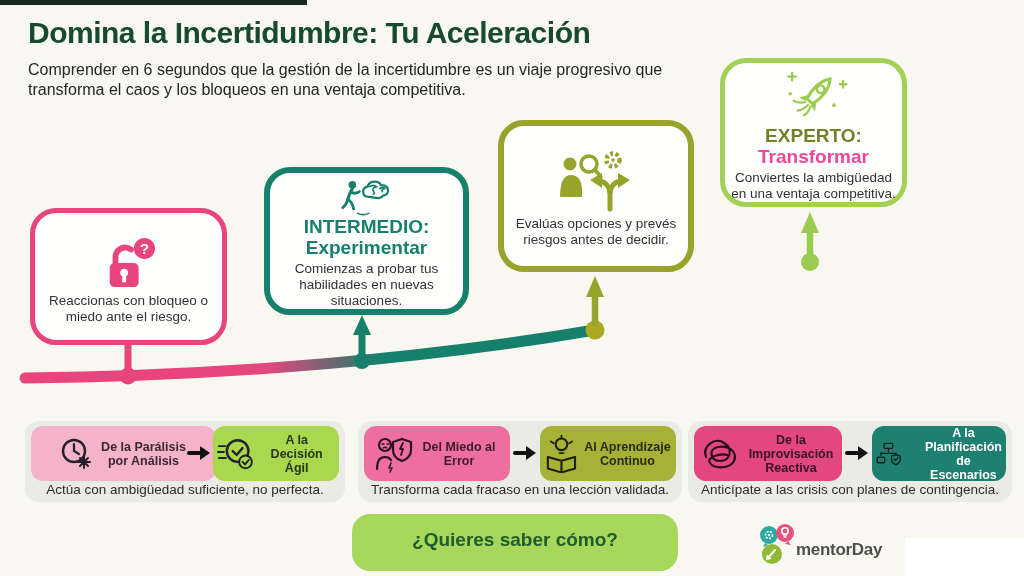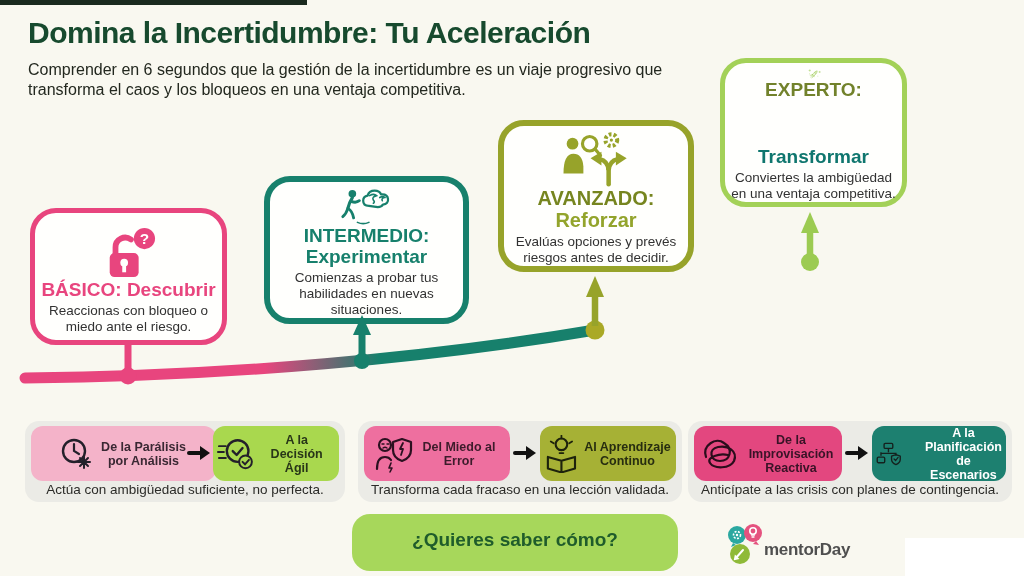--- a/index.html
+++ b/index.html
@@ -12,28 +12,28 @@
   .title { left:28px; top:16px; font-size:30px; font-weight:bold; color:#174a2e; letter-spacing:-0.5px; }
   .subtitle { left:28px; top:60px; width:645px; font-size:16px; line-height:1.28; color:#23281f; }
 
   .card { background:#fffffd; border-radius:26px; text-align:center; display:flex; flex-direction:column; align-items:center; justify-content:center; }
   .card .ttl { font-weight:bold; font-size:19px; line-height:1.08; }
   .card .ttl span { display:block; }
   .card .desc { font-size:13.5px; line-height:1.18; color:#323232; margin-top:3px; }
 
   .card-basico   { left:30px;  top:208px; width:197px; height:137px; border:5px solid #e8457e; padding-top:8px; }
   .card-basico .ttl { color:#e8457e; }
-  .card-intermedio { left:264px; top:176px; width:205px; height:148px; border:6px solid #17806c; padding-top:6px; }
+  .card-intermedio { left:264px; top:167px; width:205px; height:148px; border:6px solid #17806c; padding-top:6px; }
   .card-intermedio .ttl { color:#17806c; }
   .card-avanzado { left:498px; top:120px; width:196px; height:152px; border:6px solid #97a32a; padding-top:6px; }
   .card-avanzado .ttl .l1 { color:#76851f; }
   .card-avanzado .ttl .l2 { color:#93a42c; }
   .card-experto  { left:720px; top:58px;  width:187px; height:149px; border:5px solid #a3d158; padding-top:6px; }
   .card-experto .ttl .l1 { color:#72822b; }
-  .card-experto .ttl .l2 { color:#0f766e;margin-top:46px; }
+  .card-experto .ttl .l2 { color:#ec4899; }
 
   svg.tl { left:0; top:200px; width:1024px; height:200px; }
 
   .tbox { top:421px; height:81px; background:#ebebe6; border-radius:14px; }
   .tbox-1 { left:25px;  width:320px; }
   .tbox-2 { left:358px; width:324px;padding-left:36px; }
   .tbox-3 { left:688px; width:324px; }
   .pill { position:absolute; top:5px; height:55px; border-radius:12px; display:flex; align-items:center; justify-content:center; gap:4px; padding:0 4px; }
   .ptext { font-size:12.5px; font-weight:bold; line-height:1.12; text-align:center; }
   .tarrow { position:absolute; top:24px; }
@@ -47,21 +47,21 @@
   .a-t2 { left:155px; }
   .p-t3f { left:6px;  width:148px; background:#e3477f; color:#391327; }
   .p-t3t { left:184px; width:134px; background:#1d8070; color:#ffffff;gap:24px; }
   .a-t3 { left:157px; }
 
   .cta { left:352px; top:514px; width:326px; height:57px; background:#a7d75b; border-radius:18px; text-align:center; padding-top:15px; }
   .cta .cta-title { font-size:19px; font-weight:bold; color:#1f5c2b; }
   .cta .cta-text { font-size:13.5px; color:#243119; margin-top:2px; }
   .cta .cta-text b { font-weight:bold; }
 
-  .brand { left:720px; top:522px; display:flex; align-items:center; }
+  .brand { left:752px; top:522px; display:flex; align-items:center; }
   .brand-name { font-size:17px; font-weight:600; color:#4f4f4f; margin-left:-4px; margin-top:10px; letter-spacing:-0.3px; }
 
   .white-patch { left:905px; top:538px; width:119px; height:38px; background:#ffffff; }
 </style>
 </head>
 <body>
 
 <div class="abs top-strip"></div>
 
 <h1 class="abs title">Domina la Incertidumbre: Tu Aceleración</h1>
@@ -69,24 +69,20 @@
 
 <div class="abs card card-basico">
   <svg width="62" height="54" viewBox="0 0 64 56">
     <path d="M18 30 v-8 a10 10 0 0 1 16 -8" fill="none" stroke="#e8457e" stroke-width="6" stroke-linecap="round"></path>
     <rect x="12" y="28" width="30" height="25" rx="5" fill="#e8457e"></rect>
     <circle cx="27" cy="38" r="4" fill="#fffffd"></circle>
     <rect x="25" y="40" width="4" height="8" fill="#fffffd"></rect>
     <circle cx="48" cy="13" r="11" fill="#e8457e"></circle>
     <text x="48" y="19" font-size="16" font-weight="bold" fill="#fffffd" text-anchor="middle" font-family="Liberation Sans, sans-serif">?</text>
   </svg>
-  <div class="ttl">
-      <span class="l1">BÁSICO: Descubrir</span>
-      <span class="l2"></span>
-    </div>
   <div class="desc" style="width:170px">Reaccionas con bloqueo o miedo ante el riesgo.</div>
 </div>
 
 <div class="abs card card-intermedio">
   <svg width="86" height="60" viewBox="0 0 86 60">
     <circle cx="20" cy="9" r="6" fill="#17806c"></circle>
     <path d="M20 15 q-5 8 -7 17" fill="none" stroke="#17806c" stroke-width="5" stroke-linecap="round"></path>
     <path d="M13 32 q7 4 9 15 M13 32 q-3 9 -8 13 M18 21 q8 3 13 -1" fill="none" stroke="#17806c" stroke-width="4.5" stroke-linecap="round"></path>
     <path d="M28 54 q9 4 18 0" fill="none" stroke="#17806c" stroke-width="2.5" stroke-linecap="round"></path>
     <path d="M46 28 q-9 0 -9 -8 q0 -7 7 -8 q2 -8 11 -8 q8 0 10 6 q10 -1 11 7 q1 8 -8 9 q-2 4 -8 4 z" fill="#fffffd" stroke="#17806c" stroke-width="3.5" stroke-linejoin="round"></path>
@@ -107,24 +103,20 @@
     <circle cx="33" cy="13" r="8" fill="none" stroke="#97a32a" stroke-width="3.5"></circle>
     <path d="M39 19 L45 26" stroke="#97a32a" stroke-width="3.5" stroke-linecap="round"></path>
     <circle cx="57" cy="9" r="6.5" fill="none" stroke="#97a32a" stroke-width="4.5" stroke-dasharray="3 2.4"></circle>
     <circle cx="57" cy="9" r="1.8" fill="#97a32a"></circle>
     <path d="M54 58 V40" stroke="#97a32a" stroke-width="5" stroke-linecap="round"></path>
     <path d="M54 42 Q53 32 44 30" fill="none" stroke="#97a32a" stroke-width="5"></path>
     <polygon points="46,22 34,29 46,37" fill="#97a32a"></polygon>
     <path d="M54 42 Q55 32 64 30" fill="none" stroke="#97a32a" stroke-width="5"></path>
     <polygon points="62,22 74,29 62,37" fill="#97a32a"></polygon>
   </svg>
-  <div class="ttl" style="font-size:20px">
-      <span class="l1">AVANZADO:</span>
-      <span class="l2">Reforzar</span>
-    </div>
   <div class="desc" style="width:178px">Evalúas opciones y prevés riesgos antes de decidir.</div>
 </div>
 
 <div class="abs card card-experto">
   <svg width="78" height="60" viewBox="0 0 78 60">
     <g transform="translate(40,28) rotate(42)">
       <path d="M0 -24 C7 -15 7 -2 4 8 L-4 8 C-7 -2 -7 -15 0 -24 Z" fill="#fffffd" stroke="#9ccb52" stroke-width="3.2" stroke-linejoin="round"></path>
       <circle cx="0" cy="-9" r="4" fill="none" stroke="#9ccb52" stroke-width="2.6"></circle>
       <path d="M-4 2 L-11 12 L-4 11 Z" fill="#9ccb52"></path>
       <path d="M4 2 L11 12 L4 11 Z" fill="#9ccb52"></path>

